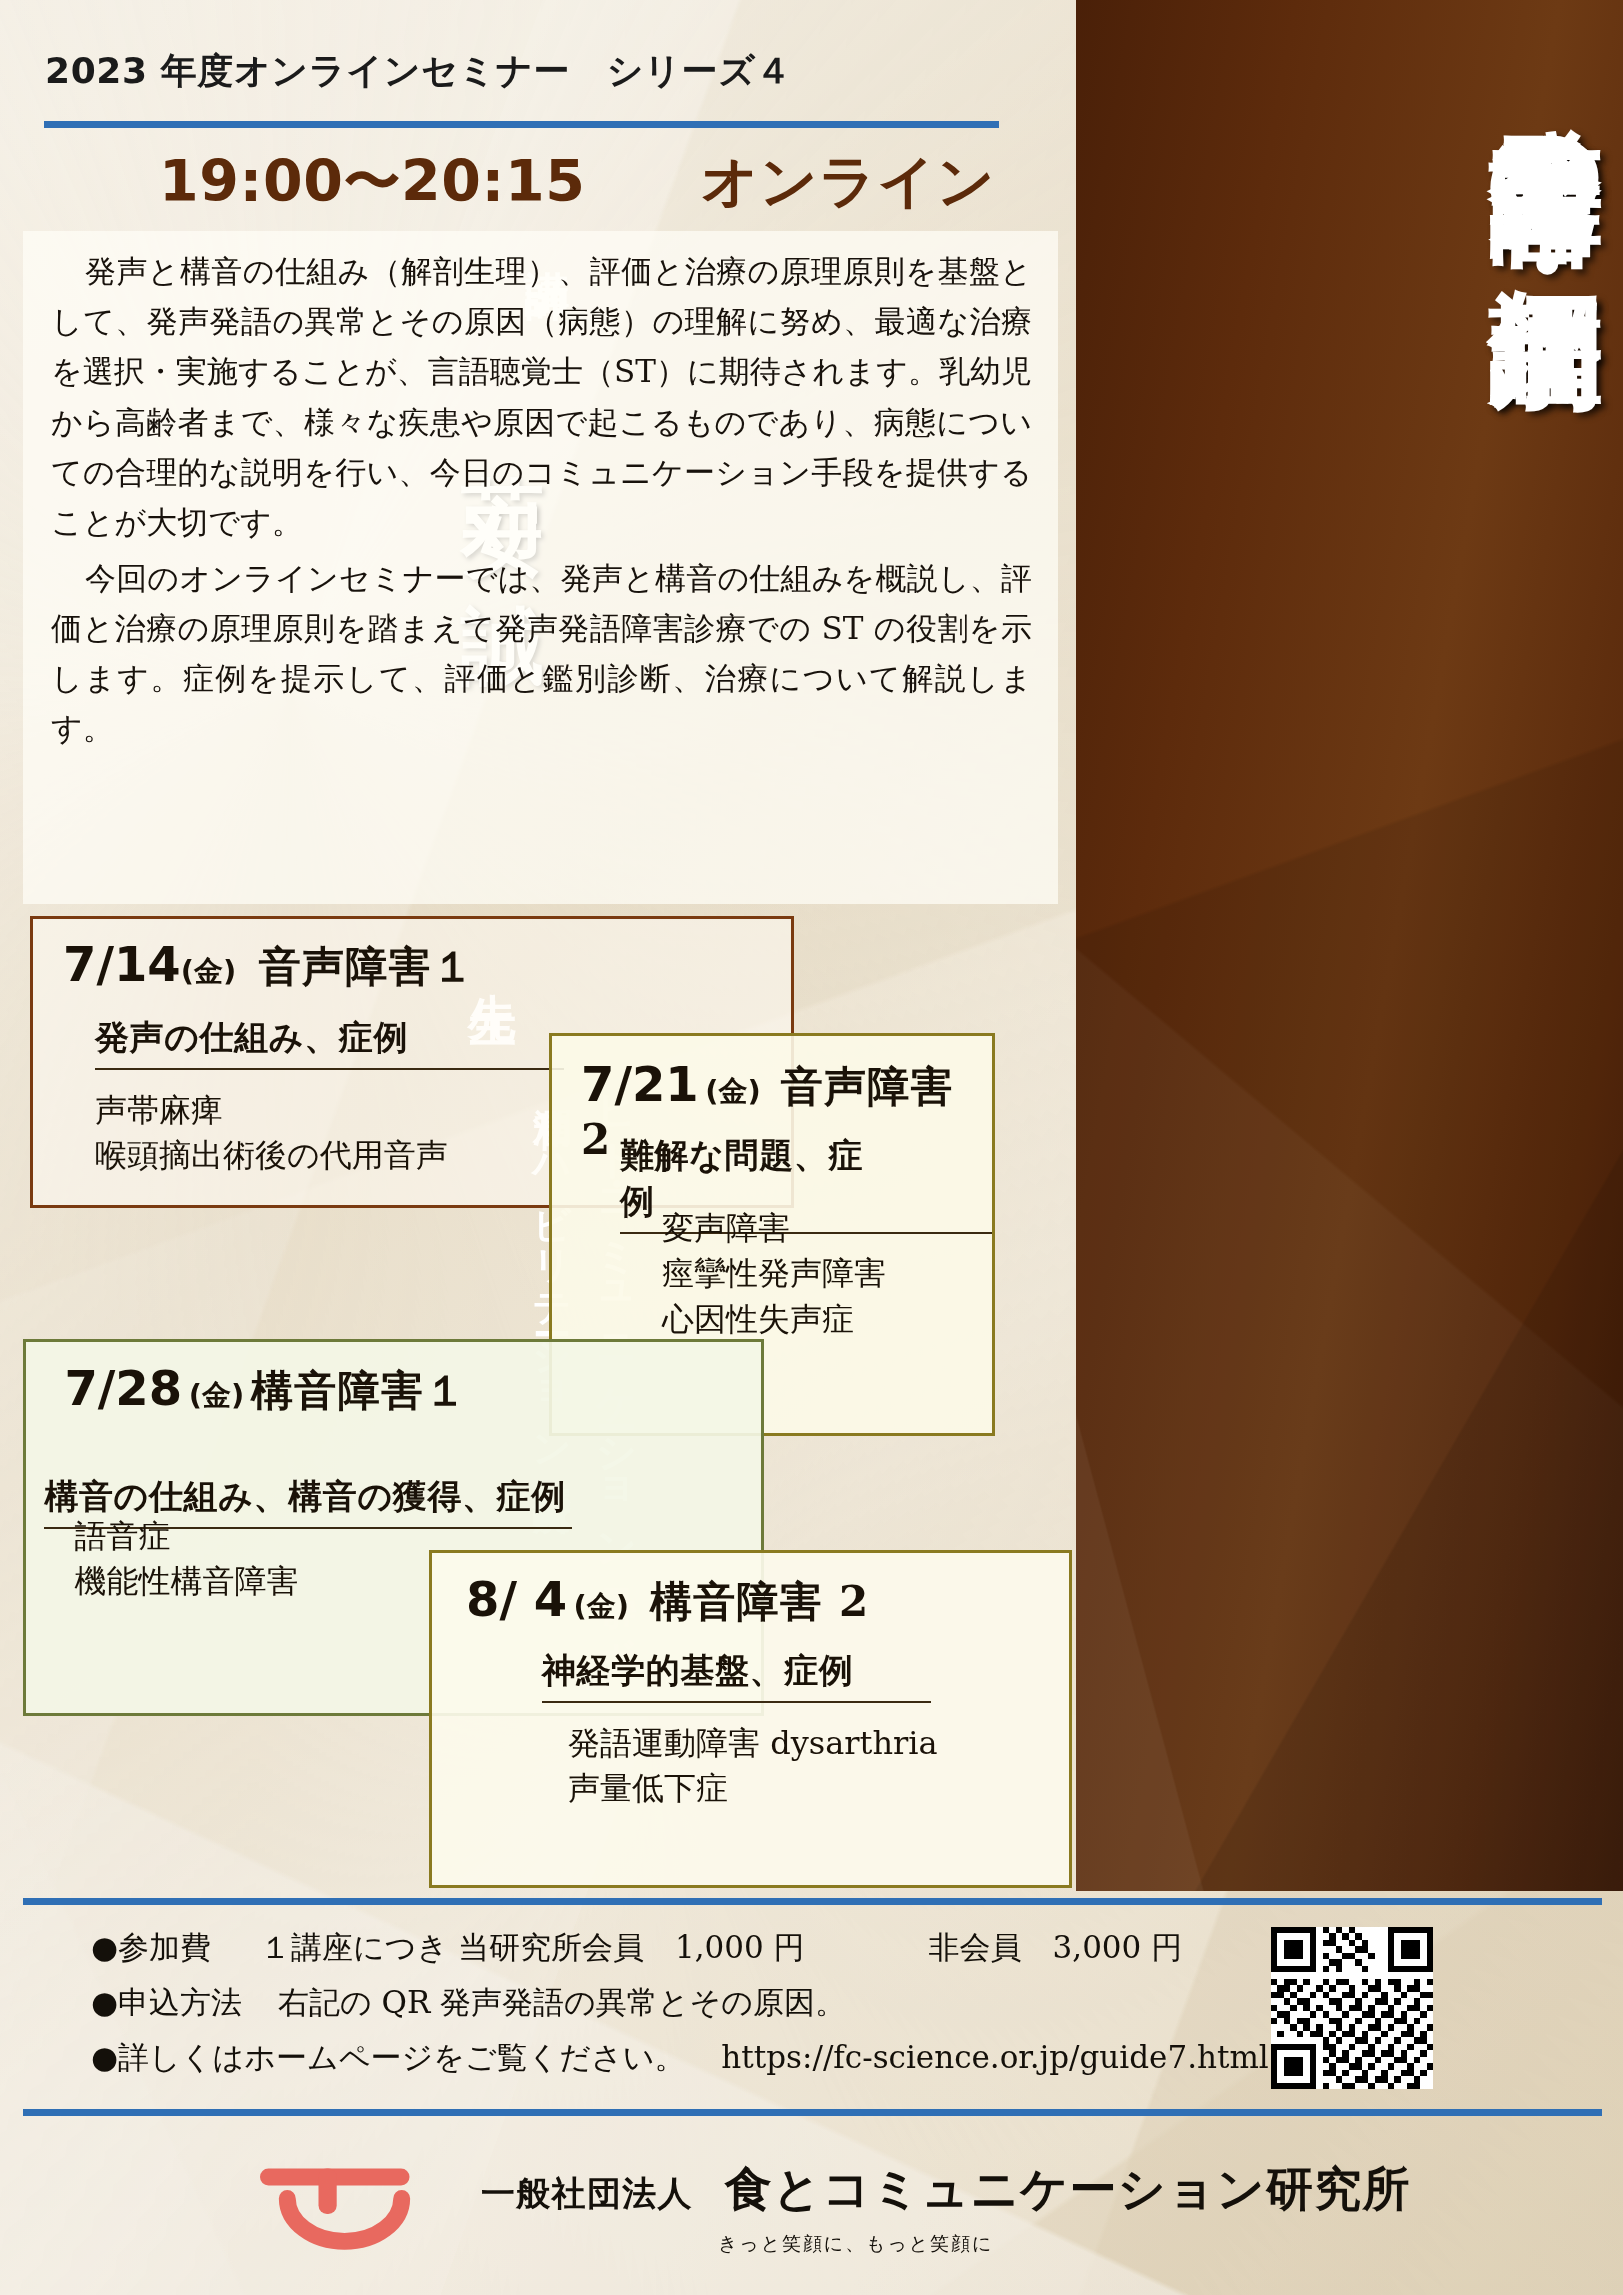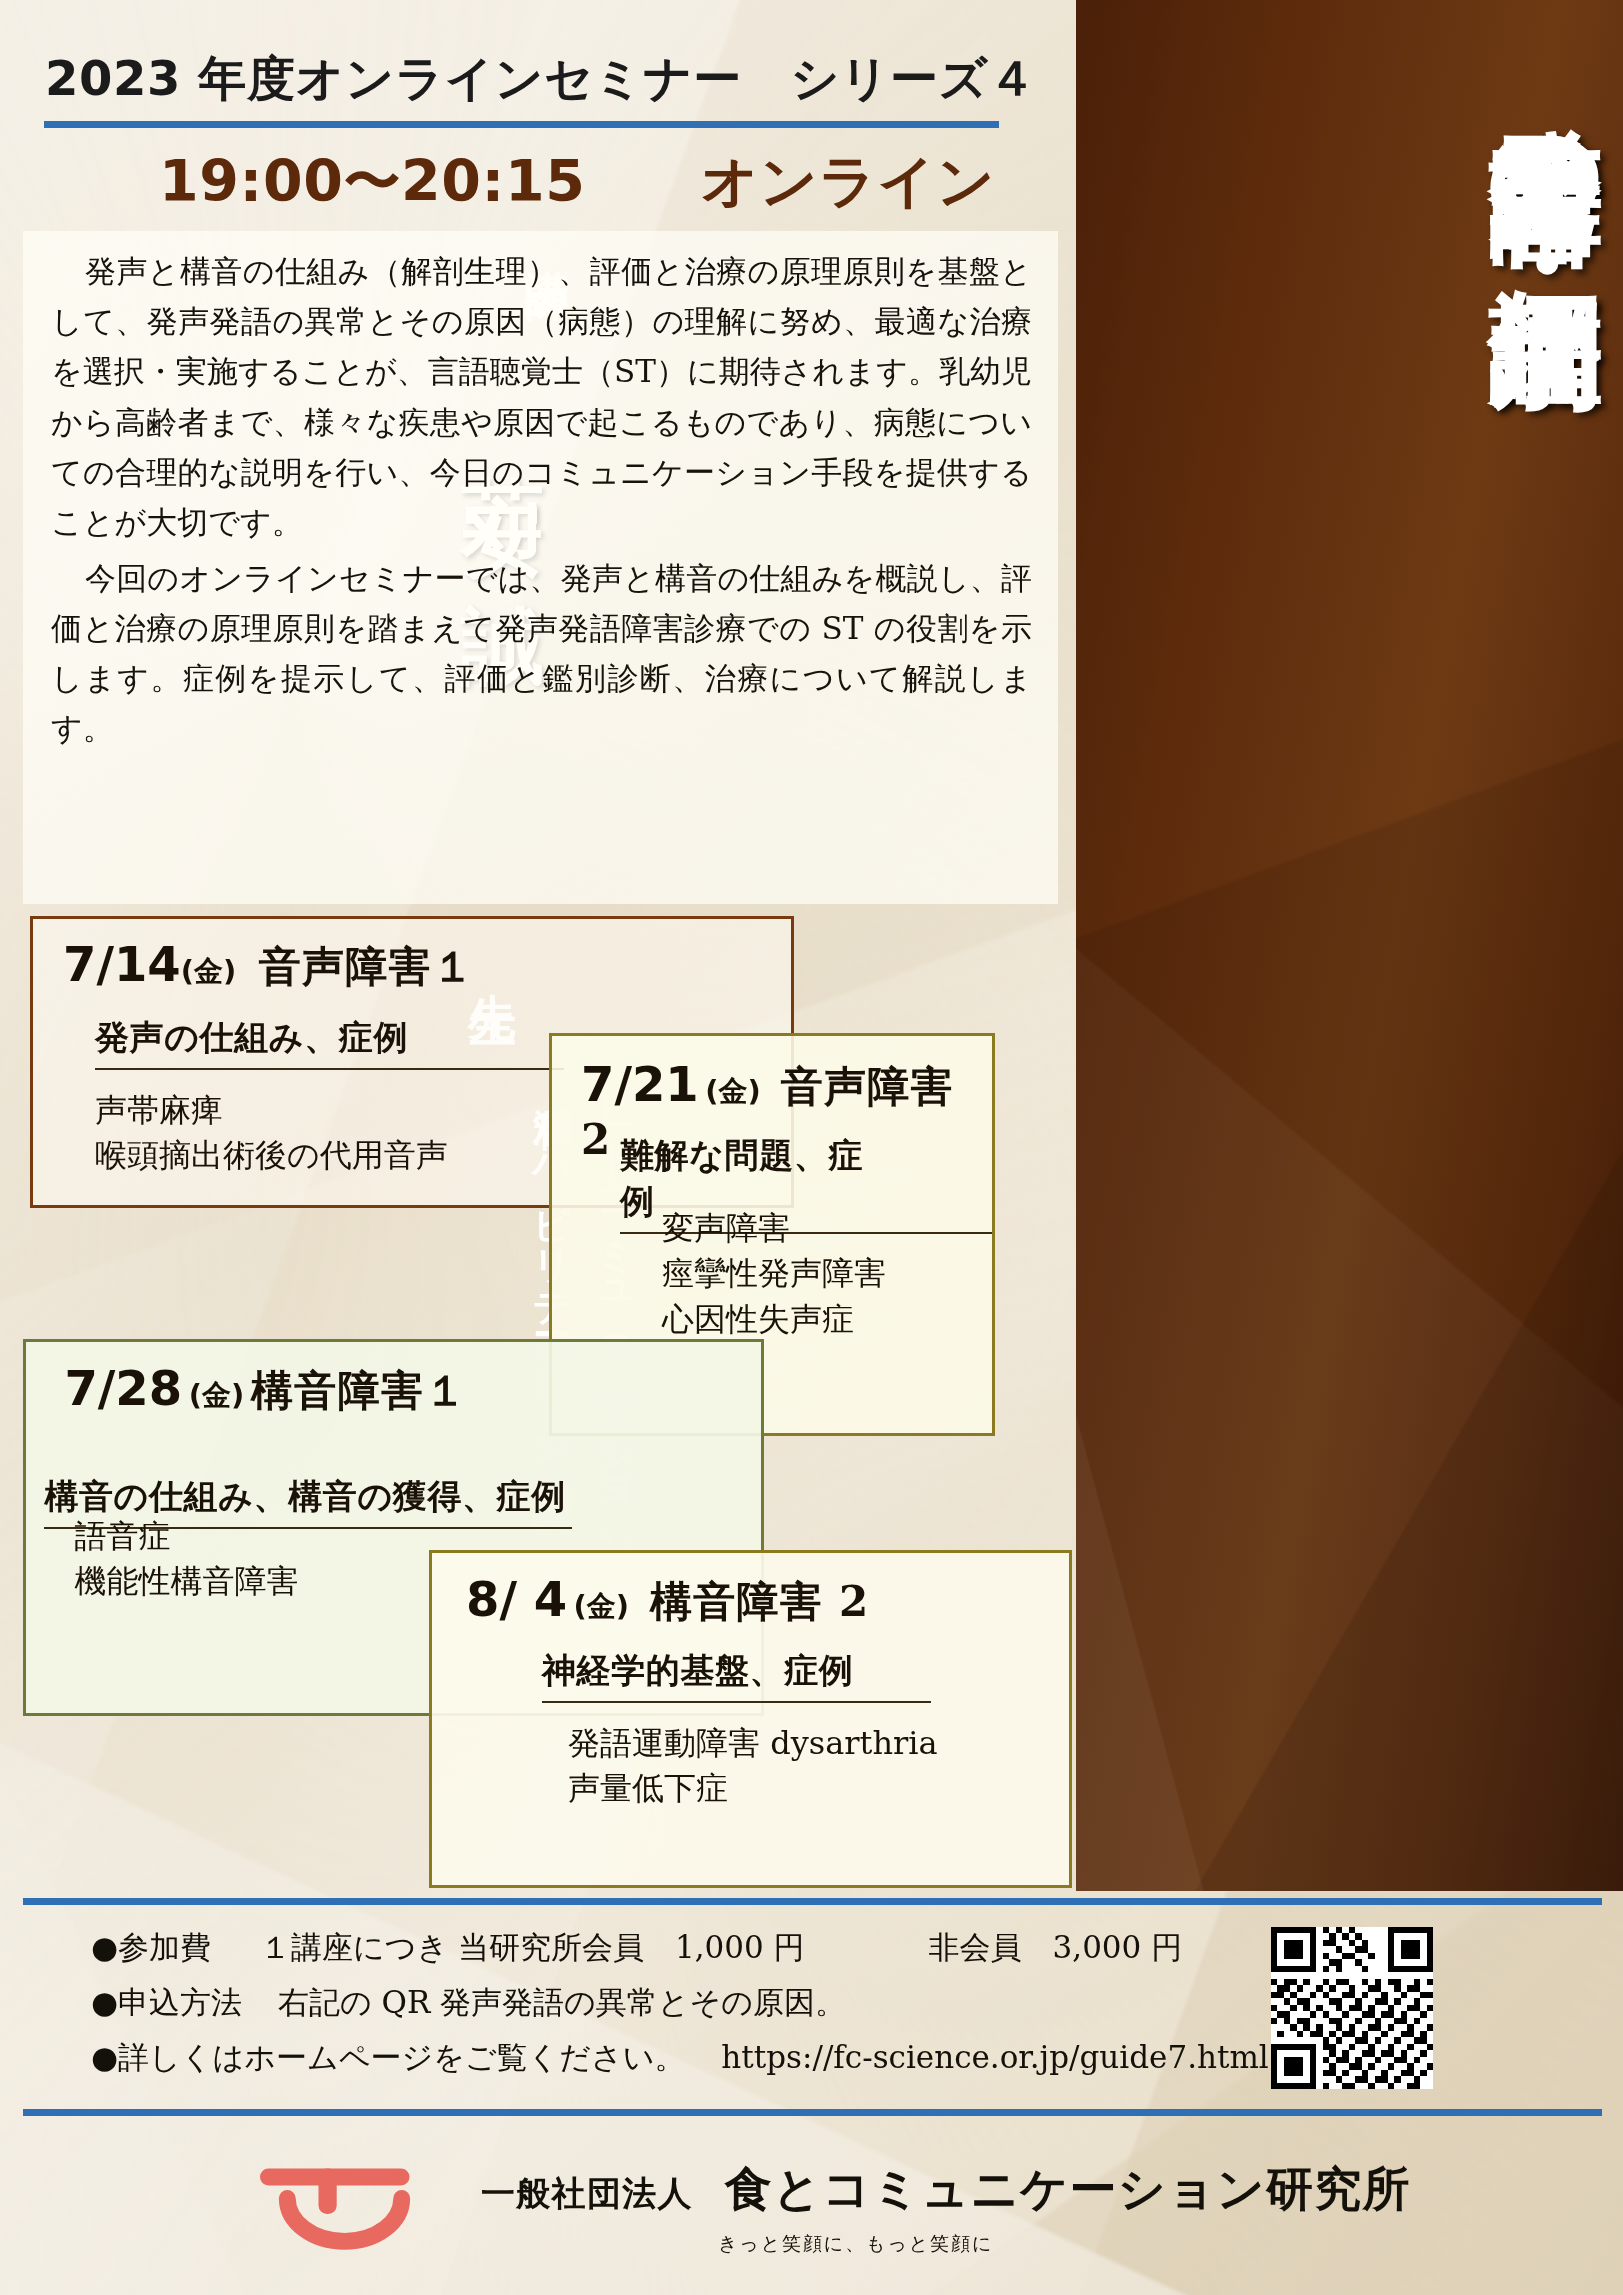--- a/index.html
+++ b/index.html
@@ -142,21 +142,21 @@
     height: 793px;
   }
 
   
   .series-title {
     position: absolute;
     top: 47px;
     left: 45px;
     font-family: "DejaVu Sans", sans-serif;
     font-weight: bold;
-    font-size: 48px;
+    font-size: 36px;
     letter-spacing: 0.6px;
     color: #1b1b1b;
   }
   .rule-blue {
     position: absolute;
     top: 121px;
     left: 44px;
     width: 955px;
     height: 7.1px;
     background: #2f6fb5;

